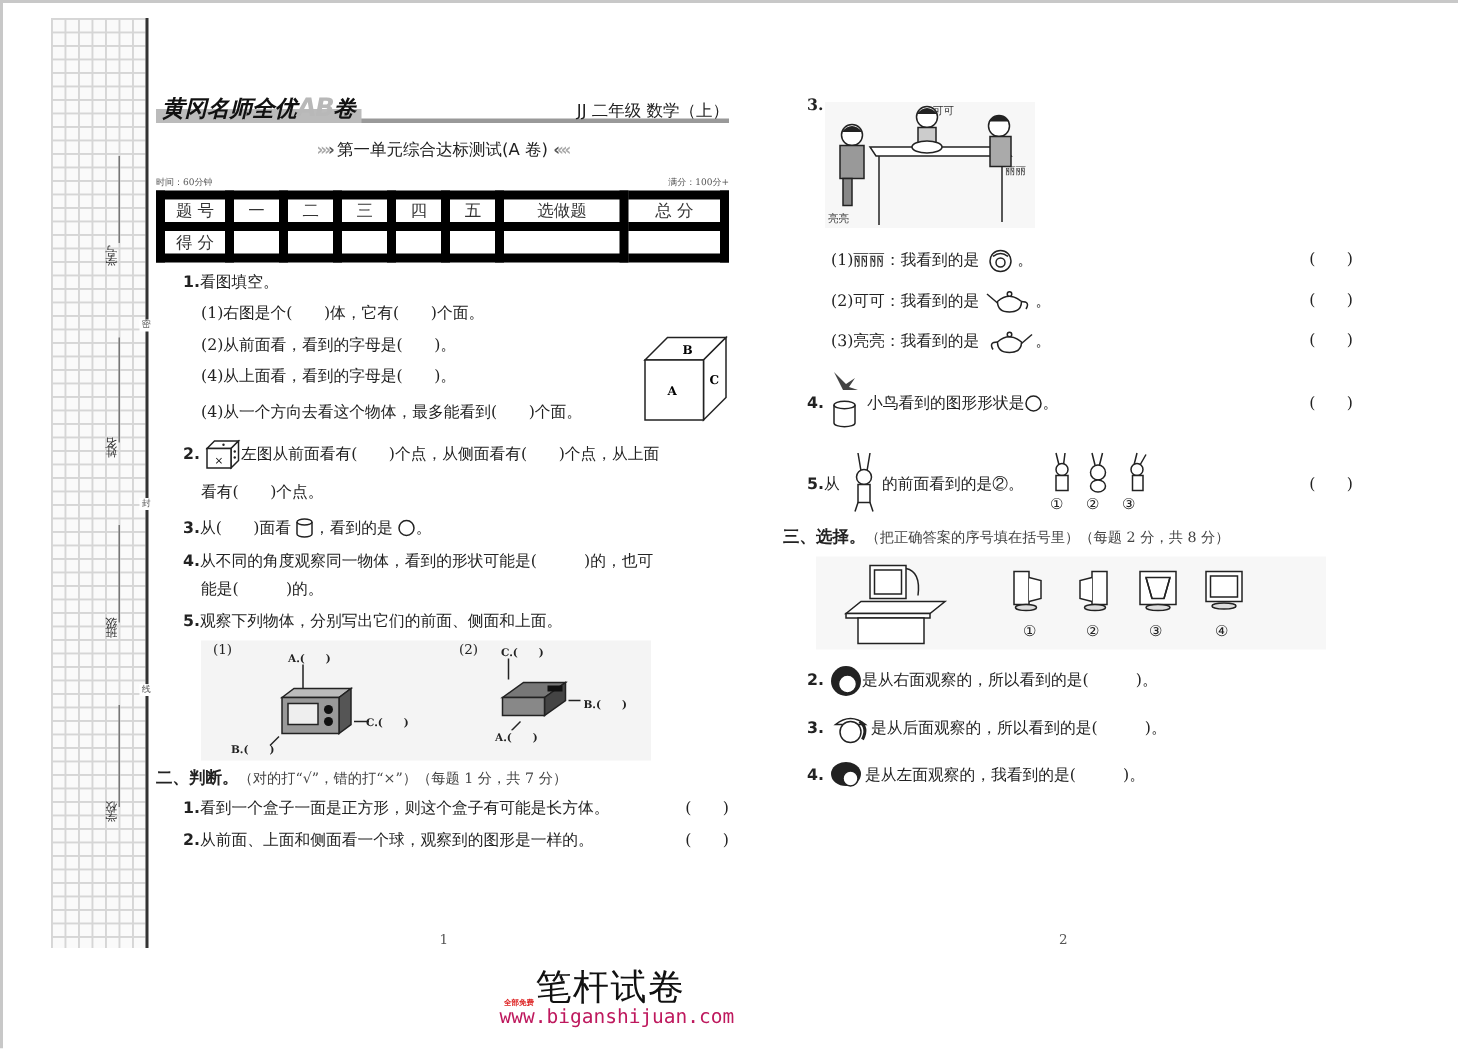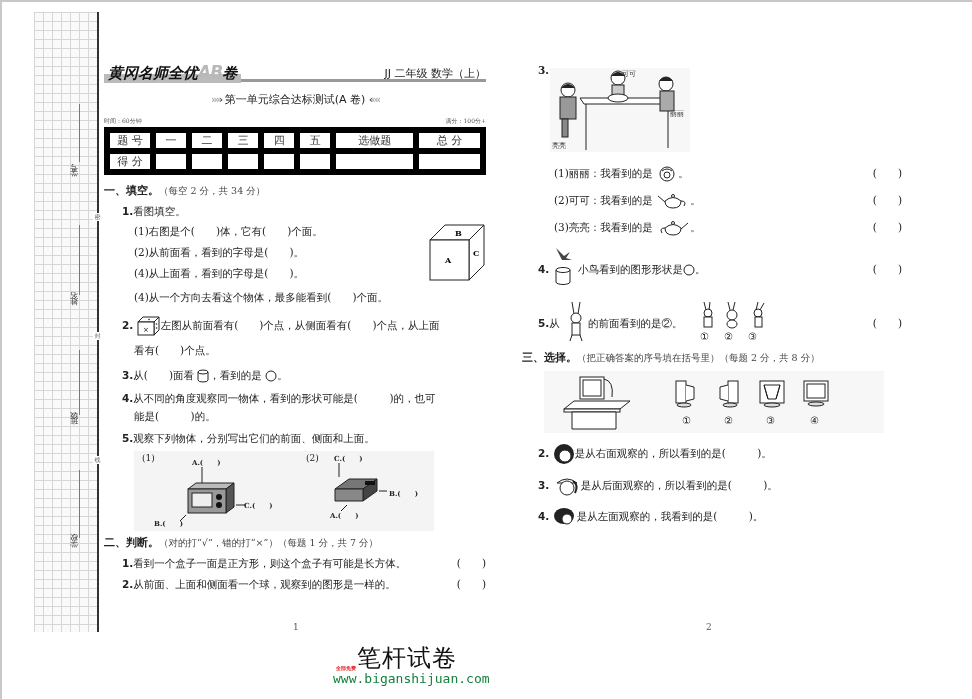--- a/index.html
+++ b/index.html
@@ -39,21 +39,21 @@
   .q { font-size: 10.5px; line-height: 14px; margin-left: 18px; position: relative; }
   .q .n { font-weight: bold; font-family: "DejaVu Sans", sans-serif; }
   .sub { margin-left: 30px; font-size: 10.5px; }
   .abs { position: absolute; }
   .paren { position: absolute; right: 0; font-size: 10.5px; }
   .pageno { position: absolute; font-size: 9px; color: #555; }
 
   .figbox { background: #f4f4f4; }
   .wm-title { position: absolute; left: 357px; top: 642px; font-family: "DejaVu Sans", sans-serif; font-size: 24px; letter-spacing: 1px; color: #111; }
   .wm-free { position: absolute; left: 336px; top: 665px; font-size: 5px; color: #d22; font-weight: bold; }
-  .wm-url { position: absolute; left: 333px; top: 671px; font-family: "DejaVu Sans Mono", monospace; font-size: 13px; color: #15803d; }
+  .wm-url { position: absolute; left: 333px; top: 671px; font-family: "DejaVu Sans Mono", monospace; font-size: 13px; color: #be185d; }
 </style>
 </head>
 <body>
 
 <div class="frame"></div>
 
 <div class="grid"></div>
 <div class="bind-line"></div>
 <span class="bind-mark" style="top:213px">密</span>
 <span class="bind-mark" style="top:332px">封</span>
@@ -100,23 +100,20 @@
       <td></td>
       <td></td>
       <td></td>
       <td></td>
       <td></td>
       <td></td>
     </tr>
   </tbody>
     </table>
 
-  <div class="sec" style="margin-top:8px">
-    <b>一、填空。</b><span class="note">（每空 2 分，共 34 分）</span>
-  </div>
 
   <div class="q" style="margin-top:6px">
     <span class="n">1.</span><span>看图填空。</span>
   </div>
   <div class="sub" style="margin-top:7px">(1)右图是个(　　)体，它有(　　)个面。</div>
   <div class="sub" style="margin-top:7px">(2)从前面看，看到的字母是(　　)。</div>
   <div class="sub" style="margin-top:7px">(4)从上面看，看到的字母是(　　)。</div>
   <div class="sub" style="margin-top:10px">(4)从一个方向去看这个物体，最多能看到(　　)个面。</div>
 
   <svg class="abs" style="left:324px;top:163px" width="60" height="60">

